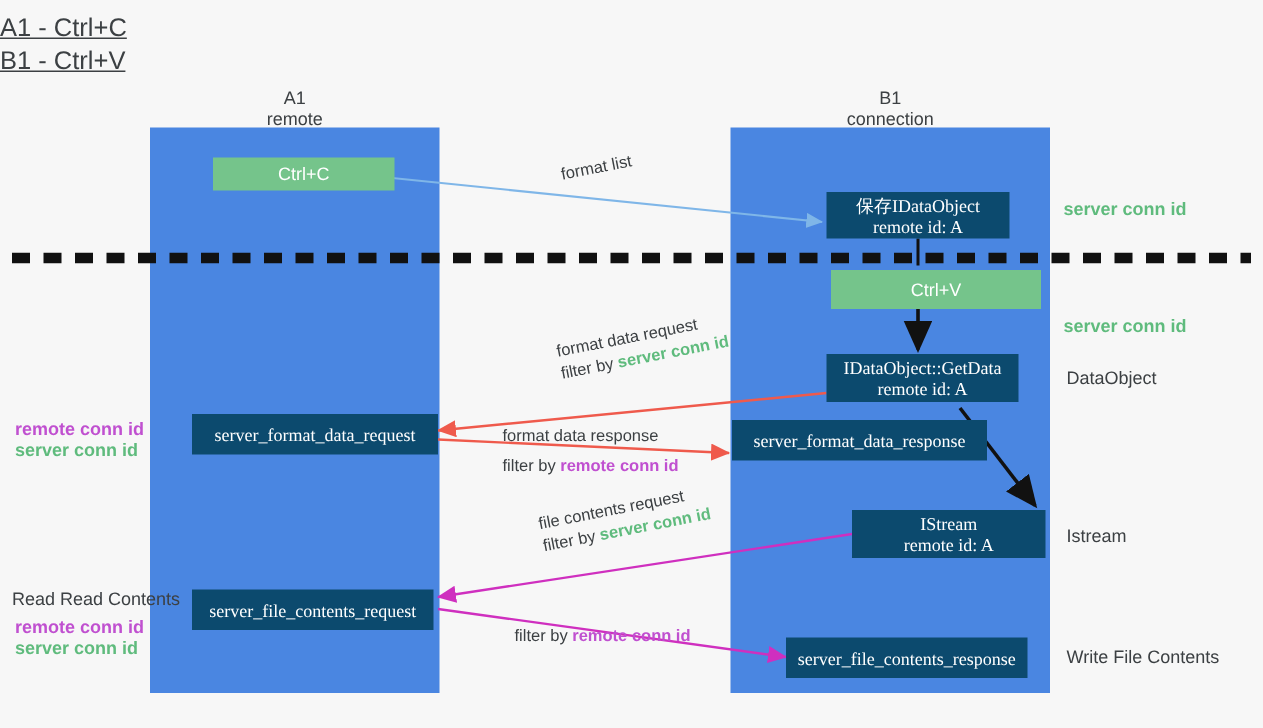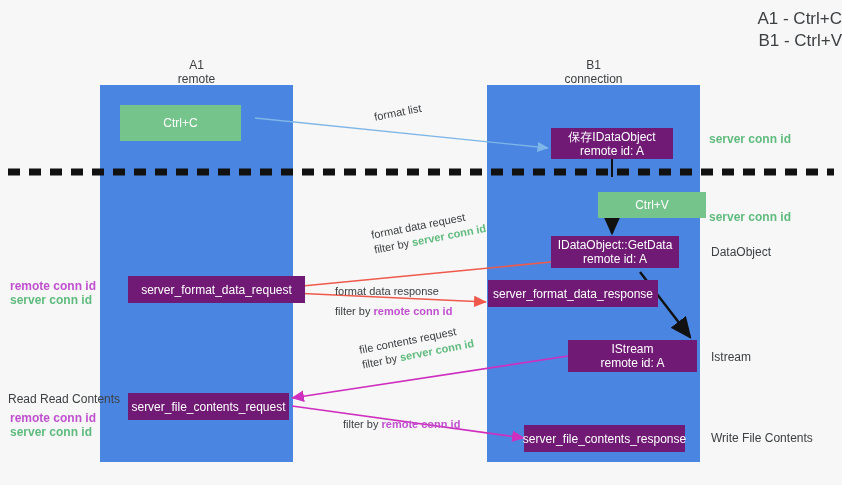--- a/index.html
+++ b/index.html
@@ -9,40 +9,41 @@
     font-family:"Liberation Sans", sans-serif;
     overflow:hidden;
     position:relative;
   }
   #stage{position:absolute;left:0;top:0;width:842px;height:485px;}
   svg#wires{position:absolute;left:0;top:0;width:842px;height:485px;pointer-events:none;}
 
   .abs{position:absolute;}
 
   .title{
-    left:0;top:8px;width:842px;text-align:right;
+    left:0;top:8px;width:842px;text-align:left;
     font-size:17px;color:#3c4043;line-height:22px;
     white-space:pre-line;
+    text-decoration:underline;
   }
 
   .lane-head{
     text-align:center;font-size:12px;color:#3c4043;line-height:14px;
     white-space:pre-line;
   }
 
   .lane{background:#4a86e1;}
 
   .node{
     box-sizing:border-box;
     display:flex;flex-direction:column;align-items:center;justify-content:center;
     color:#ffffff;font-size:12px;line-height:14px;text-align:center;
     white-space:pre-line;
   }
   .node.green{background:#75c48b;}
-  .node.orange{background:#701a75;}
+  .node.orange{background:#0c4a6e;font-family:Liberation Serif, serif;}
 
   .edge-label{
     font-size:11px;color:#3c4043;line-height:15px;
     white-space:nowrap;
   }
   .edge-label .g{color:#5fbb7d;font-weight:bold;}
   .edge-label .m{color:#c050d0;font-weight:bold;}
 
   .side-label{font-size:12px;color:#3c4043;line-height:15px;white-space:nowrap;}
   .side-label.green{color:#5fbb7d;font-weight:bold;}
@@ -94,31 +95,31 @@
 
     <path d="M292,293 L486,302" stroke="#ef5a4c" stroke-width="1.6" fill="none" marker-end="url(#ah-red)"></path>
 
     <path d="M640,272 L690,337" stroke="#111111" stroke-width="2.4" fill="none" marker-end="url(#ah-blk)"></path>
 
     <path d="M568,356 L292,398" stroke="#cf2fbf" stroke-width="1.6" fill="none" marker-end="url(#ah-mag)"></path>
 
     <path d="M292,406 L524,438" stroke="#cf2fbf" stroke-width="1.6" fill="none" marker-end="url(#ah-mag)"></path>
   </svg>
 
-  <div class="abs node green" style="left:120px;top:105px;width:121px;height:36px;">Ctrl+C</div>
+  <div class="abs node green" style="left:142px;top:105px;width:121px;height:22px;">Ctrl+C</div>
 
   <div class="abs node orange" style="left:551px;top:128px;width:122px;height:31px;">保存IDataObject
 remote id: A</div>
 
-  <div class="abs node green" style="left:554px;top:192px;width:108px;height:26px;margin-left:44px;">Ctrl+V</div>
+  <div class="abs node green" style="left:554px;top:180px;width:140px;height:26px;">Ctrl+V</div>
 
   <div class="abs node orange" style="left:551px;top:236px;width:128px;height:32px;">IDataObject::GetData
 remote id: A</div>
 
-  <div class="abs node orange" style="left:128px;top:276px;width:177px;height:27px;">server_format_data_request</div>
+  <div class="abs node orange" style="left:128px;top:276px;width:164px;height:27px;">server_format_data_request</div>
 
   <div class="abs node orange" style="left:488px;top:280px;width:170px;height:27px;">server_format_data_response</div>
 
   <div class="abs node orange" style="left:568px;top:340px;width:129px;height:32px;">IStream
 remote id: A</div>
 
   <div class="abs node orange" style="left:524px;top:425px;width:161px;height:27px;">server_file_contents_response</div>
 
   <div class="abs node orange" style="left:128px;top:393px;width:161px;height:27px;">server_file_contents_request</div>
 

